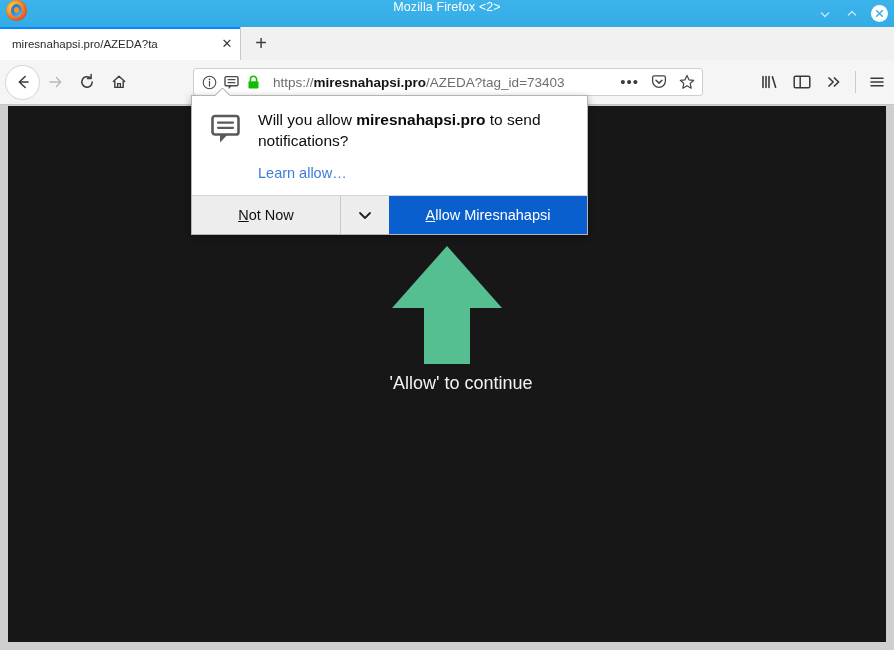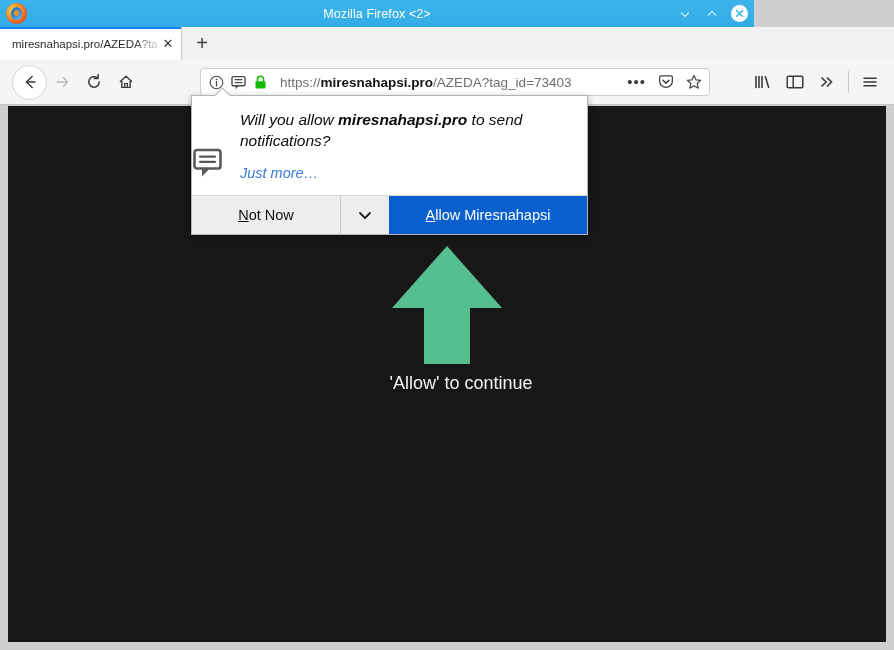--- a/index.html
+++ b/index.html
@@ -21,26 +21,25 @@
     width: 894px;
     height: 650px;
     background: #cfcfcf;
     box-sizing: border-box;
   }
 
   
   .titlebar {
     position: absolute;
     left: 0; top: 0;
-    width: 754px;
+    width: 894px;
     height: 27px;
     background: #38b0e8;
     background: linear-gradient(to bottom, #3cb3ea 0%, #33ace6 100%);
     display: flex;
-    align-items: center;
   }
   .ff-logo {
     width: 21px; height: 21px;
     margin-left: 6px;
     border-radius: 50%;
     position: relative;
     background: radial-gradient(circle at 34% 34%, #ffd04a 0%, #ff9b26 36%, #f26522 62%, #e54a1f 85%);
     box-shadow: inset 0 0 0 1px rgba(0,0,0,0.08);
     flex: 0 0 auto;
   }
@@ -102,21 +101,21 @@
     width: 894px;
     height: 33px;
     background: #f1f1f1;
     border-bottom: 1px solid #c8c8c8;
     display: flex;
     align-items: flex-end;
   }
   .tab {
     position: relative;
     height: 33px;
-    width: 182px;
+    width: 241px;
     background: #ffffff;
     display: flex;
     align-items: center;
     box-sizing: border-box;
     border-right: 1px solid #c9c9c9;
     padding: 0 4px 0 12px;
   }
   .tab::before {
     content: "";
     position: absolute;
@@ -156,21 +155,21 @@
   .navbar {
     position: absolute;
     left: 0; top: 60px;
     width: 894px;
     height: 45px;
     background: #f5f5f5;
     border-bottom: 1px solid #c6c6c6;
     display: flex;
     align-items: center;
     box-sizing: border-box;
-    padding: 0 8px;
+    padding: 0 1px;
   }
   .navbtn {
     width: 32px; height: 32px;
     display: flex;
     align-items: center;
     justify-content: center;
     color: #3b3b3b;
     flex: 0 0 auto;
   }
   .navbtn.back {
@@ -343,23 +342,22 @@
     position: absolute;
     left: 1px; top: 2px;
     width: 12px; height: 12px;
     background: #ffffff;
     border-left: 1px solid #b4b4b4;
     border-top: 1px solid #b4b4b4;
     transform: rotate(45deg);
   }
   .popup-body {
     display: flex;
-    padding: 14px 16px 14px 0;
-    align-items: flex-end;
-    font-style: italic;
+    padding: 14px 16px 14px 18px;
+    align-items: flex-start;
   }
   .bubble-icon {
     flex: 0 0 auto;
     width: 34px;
     height: 34px;
     margin-top: 3px;
     color: #5a5a5a;
   }
   .bubble-icon svg { display: block; }
   .popup-texts {
@@ -557,21 +555,21 @@
     <div class="popup-body">
       <div class="bubble-icon">
         <svg width="34" height="34" viewBox="0 0 34 34">
           <rect x="2.5" y="3" width="26" height="18.5" rx="2.6" fill="none" stroke="currentColor" stroke-width="2.6"></rect>
           <path d="M8 9.6 L23 9.6 M8 14.8 L23 14.8" stroke="currentColor" stroke-width="2.2" stroke-linecap="round"></path>
           <path d="M10 21 L10 29.5 L18.2 21 Z" fill="currentColor"></path>
         </svg>
       </div>
       <div class="popup-texts">
         <div class="popup-question"><span>Will you allow </span><b>miresnahapsi.pro</b><span> to send notifications?</span></div>
-        <div class="learn-more">Just more…</div>
+        <div class="learn-more">Learn allow…</div>
       </div>
     </div>
     <div class="popup-footer">
       <div class="btn-notnow">
           <u>N</u>
           <span>ot Now</span>
         </div>
       <div class="btn-dropdown">
         <svg width="20" height="20" viewBox="0 0 20 20">
           <path d="M5 8 L10 13 L15 8" fill="none" stroke="currentColor" stroke-width="1.8" stroke-linecap="round" stroke-linejoin="round"></path>

